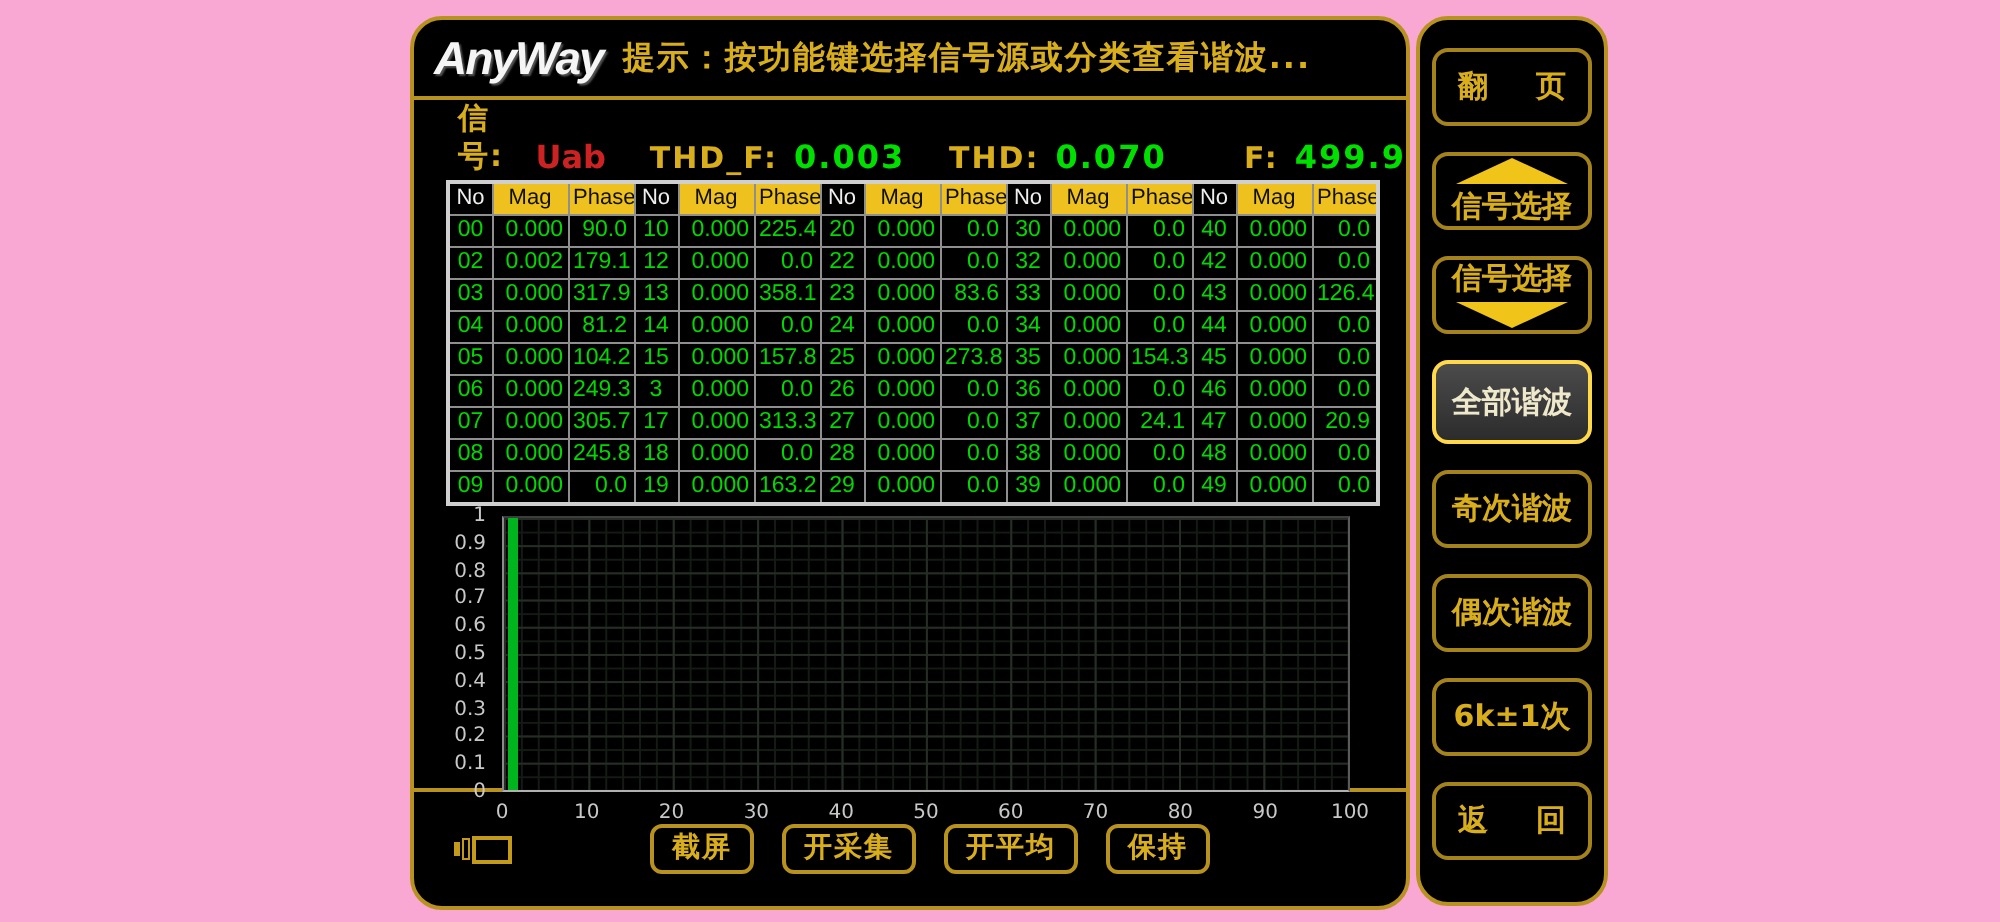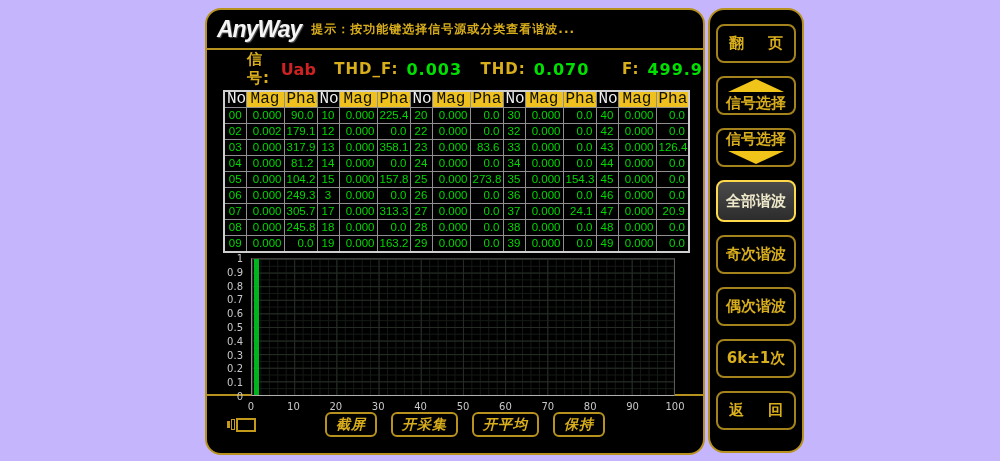--- a/index.html
+++ b/index.html
@@ -1,49 +1,49 @@
 <!DOCTYPE html>
 <html><head>
 <meta charset="utf-8">
 <style>
   * { box-sizing: border-box; margin: 0; padding: 0; }
   html,body { background:#000; }
   .screen {
-    position:relative; width:1000px; height:461px; background:#c4b5fd;
+    position:relative; width:1000px; height:461px; background:#f9a8d4;
     font-family:"DejaVu Sans", sans-serif; overflow:hidden;
   }
   
   .main-panel {
     position:absolute; left:205px; top:8px; width:500px; height:447px;
     border:2px solid #b8921e; border-radius:16px;
     display:flex; flex-direction:column; overflow:hidden; background:#000;
   }
   .panel-header {
     flex:0 0 40px; border-bottom:2px solid #b8921e;
     display:flex; align-items:center; padding-left:10px; gap:10px;
   }
   .logo {
     color:#f5f5f5; font-style:italic; font-weight:bold; font-size:23px;
     font-family:"Liberation Sans", sans-serif; letter-spacing:-1px;
     text-shadow:1px 1px 1px #555;
   }
-  .hint { color:#d9ae1c; font-weight:bold; font-size:12px; letter-spacing:1px; }
+  .hint { color:#d9ae1c; font-weight:bold; font-size:16px; letter-spacing:1px; }
   .signal-row {
-    flex:0 0 27px; display:flex; align-items:center; padding-left:40px;
+    flex:0 0 27px; display:flex; align-items:flex-end; padding-left:22px;
     font-size:15px; font-weight:bold;
   }
   .lab { color:#d9ae1c; letter-spacing:1px; }
   .gval { color:#00e000; font-size:16px; margin-left:8px; letter-spacing:1px; }
   .rval { color:#cc2222; font-size:16px; margin-left:6px; }
   .sp28 { width:26px; } .sp20 { width:20px; }
   
   .table-wrap { margin:2px 14px 0 16px; flex:0 0 auto; }
   table { border-collapse:collapse; width:100%; table-layout:fixed; border:2px solid #cfcfcf; }
   th, td { border:1px solid #8f8f8f; line-height:13px; padding:1px 2px; overflow:hidden; white-space:nowrap; }
-  th { font-family:Liberation Mono, monospace; font-weight:normal; font-size:16px; height:16px; }
+  th { font-family:Liberation Sans, sans-serif; font-weight:normal; font-size:11px; height:16px; }
   .h-no  { background:#000; color:#efefef; text-align:center; }
   .h-val { background:#eec11e; color:#101000; text-align:center; }
   td { font-family:"Liberation Sans", sans-serif; font-size:11.5px; color:#00d800; }
   .c-no    { text-align:center; padding:1px 0; }
   .c-mag   { text-align:right; }
   .c-phase { text-align:right; padding-right:3px;margin-top:24px; }
   
   .chart-section { position:relative; flex:1 1 auto; }
   .plot {
     position:absolute; left:44px; top:5px; width:424px; height:138px;
@@ -64,21 +64,21 @@
     font-size:10px; color:#c8c8c8; font-family:"DejaVu Sans", sans-serif;
   }
   .x-labels { position:absolute; left:44px; top:146px; width:424px; height:14px; }
   .x-labels span {
     position:absolute; transform:translateX(-50%); top:2px;
     font-size:10px; color:#c8c8c8;
   }
   
   .bottom-bar {
     flex:0 0 35px; border-top:2px solid #b8921e;
-    display:flex; align-items:center; padding:16px 12px;font-style:italic;
+    display:flex; align-items:center; padding:16px 12px;
   }
   .battery { display:flex; align-items:center; gap:1px; margin-left:8px; }
   .batt-tip { width:3px; height:7px; background:#c49a1a; }
   .batt-nub { width:4px; height:11px; border:1px solid #c49a1a; }
   .batt-body { width:20px; height:14px; border:2px solid #c49a1a; }
   .bottom-buttons { display:flex; gap:14px; margin-left:auto; margin-right:86px; }
   .bbtn {
     border:2px solid #b8921e; border-radius:6px; background:#000;
     color:#d9ae1c; font-size:14px; font-weight:bold; letter-spacing:1px;
     padding:2px 9px; line-height:17px; cursor:pointer;

